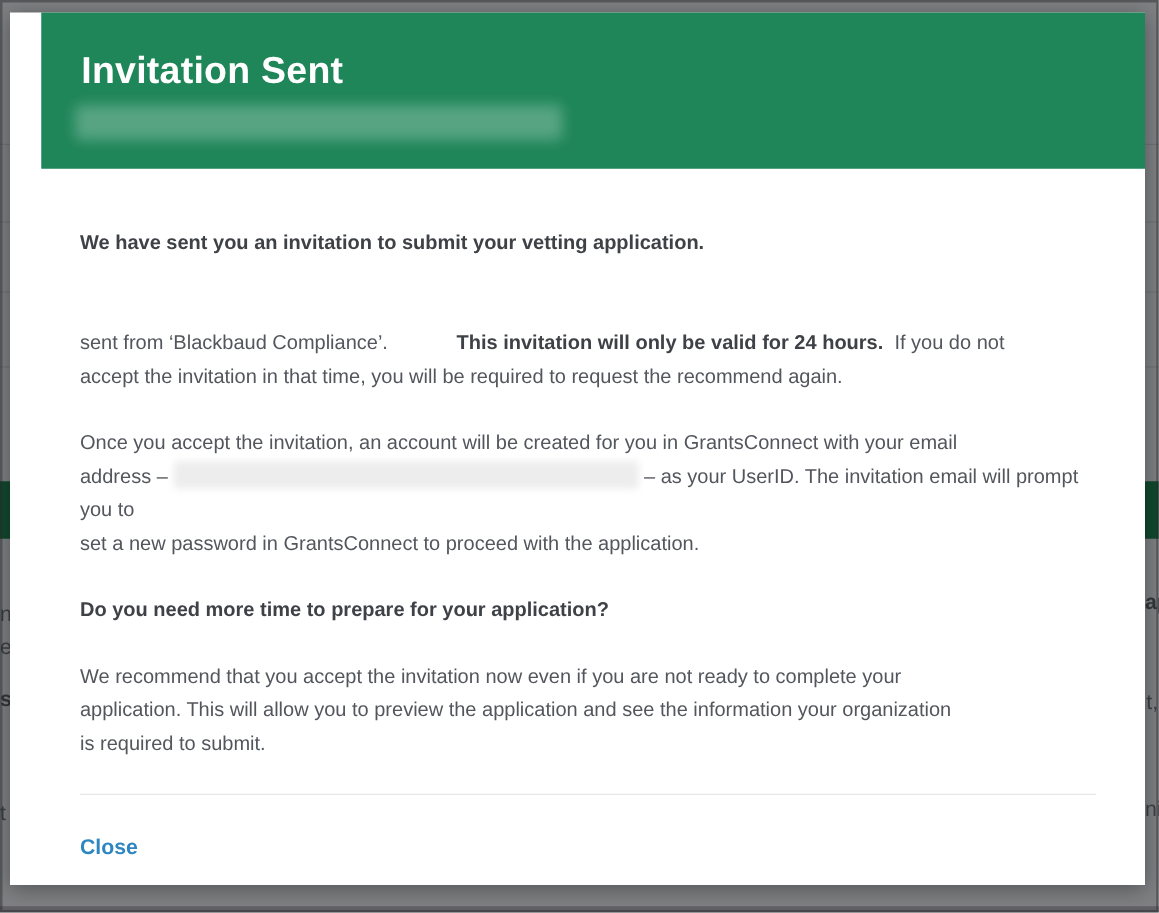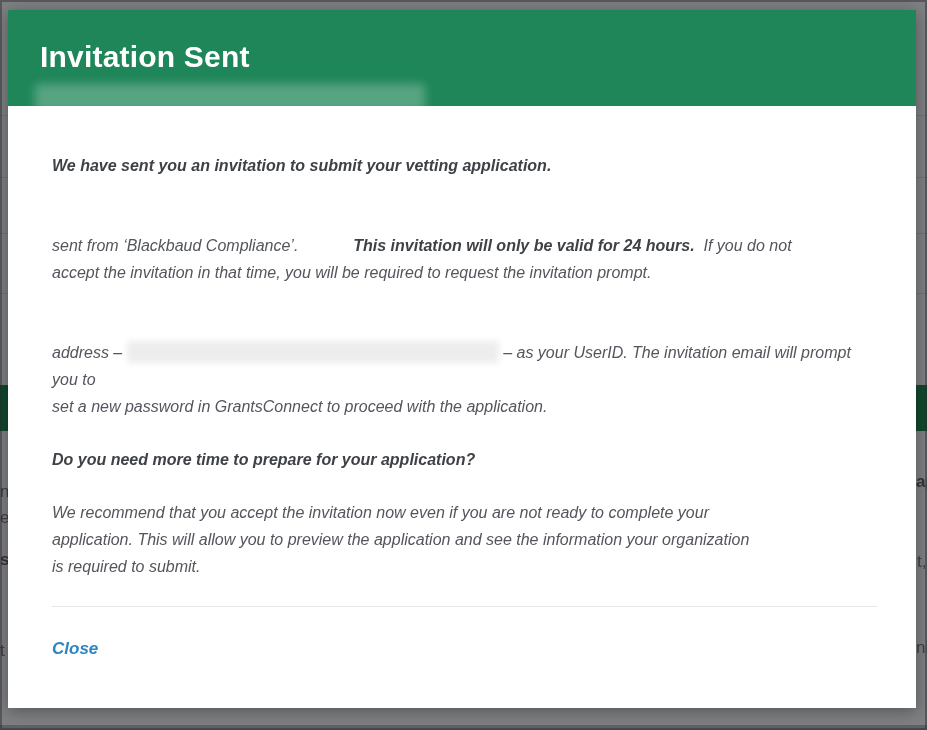--- a/index.html
+++ b/index.html
@@ -49,40 +49,41 @@
 
   
   .modal {
     position: absolute; left: 8px; top: 10px;
     width: 908px; height: 698px;
     background: #ffffff;
     box-shadow: 0 3px 16px rgba(0,0,0,0.35);
     z-index: 1;
   }
   .modal-header {
-    height: 96px;
+    height: 125px;
     background: var(--brand-green, #1f8659);
     position: relative;
+    margin-left: 25px;
   }
   .modal-title {
     position: absolute; left: 32px; top: 30px; margin: 0;
     color: #ffffff; font-size: 30px; font-weight: 700; letter-spacing: 0.2px;
   }
   .redacted-subtitle {
     position: absolute; left: 27px; top: 74px;
     width: 390px; height: 28px;
     background: rgba(255,255,255,0.25);
     filter: blur(5px);
     border-radius: 4px;
   }
 
   .modal-body {
-    padding: 46px 39px 0 44px;
+    padding: 46px 39px 0 56px;
     color: var(--body-text, #53565c);
-    font-size: 16px; line-height: 27px; font-style: italic;
+    font-size: 16px; line-height: 27px;
   }
   .modal-body p { margin: 0 0 26px 0; }
   .bold-para, .modal-body strong {
     font-weight: 700; color: var(--bold-text, #3e4146); margin-left: 46px;
   }
   .redacted-inline {
     display: inline-block;
     width: 372px; height: 22px;
     background: #ededee;
     filter: blur(3px);
@@ -124,23 +125,23 @@
 
   <div class="modal-header">
     <h1 class="modal-title">Invitation Sent</h1>
     <div class="redacted-subtitle"></div>
   </div>
 
   <div class="modal-body">
 
     <p class="bold-para">We have sent you an invitation to submit your vetting application.</p>
 
-    <p><br><span>sent from ‘Blackbaud Compliance’.&nbsp; </span><strong>This invitation will only be valid for 24 hours.</strong><span>&nbsp; If you do not</span><br><span>accept the invitation in that time, you will be required to request the invitation prompt.</span></p>
+    <p><br><span>sent from ‘Blackbaud Compliance’.&nbsp; </span><strong>This invitation will only be valid for 24 hours.</strong><span>&nbsp; If you do not</span><br><span>accept the invitation in that time, you will be required to request the recommend again.</span></p>
 
-    <p><br><span>address – </span><span class="redacted-inline"></span><span> – as your UserID. The invitation email will prompt you to</span><br><span>set a new password in GrantsConnect to proceed with the application.</span></p>
+    <p><span>Once you accept the invitation, an account will be created for you in GrantsConnect with your email</span><br><span>address – </span><span class="redacted-inline"></span><span> – as your UserID. The invitation email will prompt you to</span><br><span>set a new password in GrantsConnect to proceed with the application.</span></p>
 
     <p class="bold-para">Do you need more time to prepare for your application?</p>
 
     <p><span>We recommend that you accept the invitation now even if you are not ready to complete your</span><br><span>application. This will allow you to preview the application and see the information your organization</span><br><span>is required to submit.</span></p>
 
     <hr class="divider">
 
     <div class="modal-footer">
       <a class="close-link">Close</a>
     </div>

